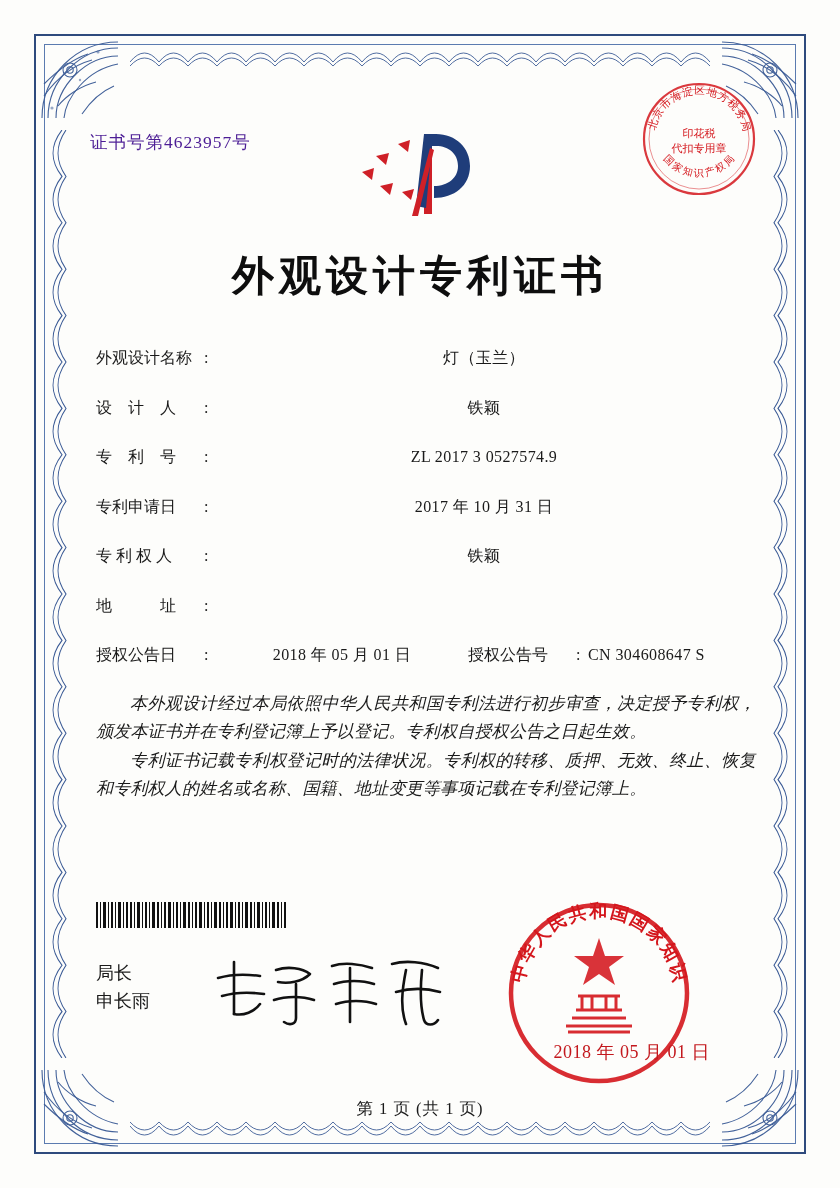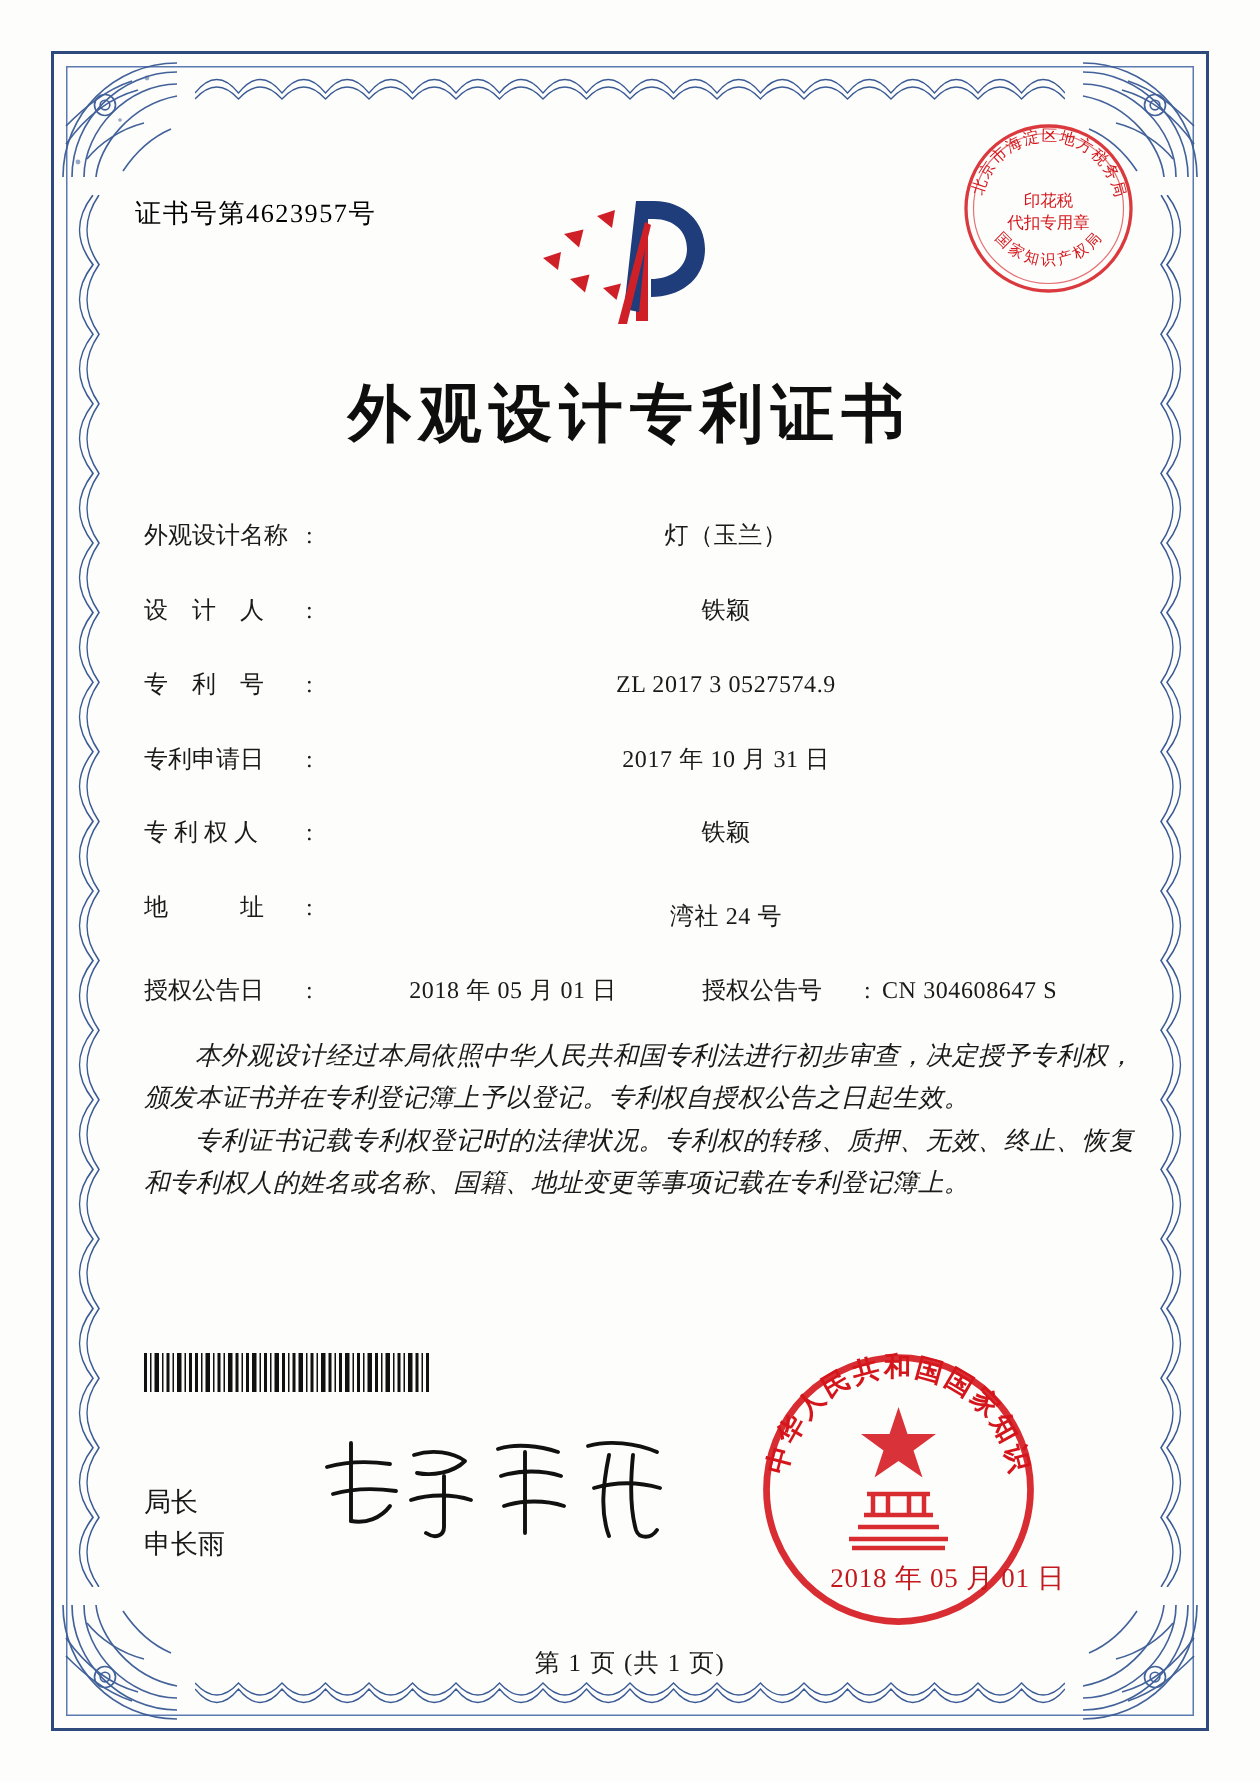--- a/index.html
+++ b/index.html
@@ -67,21 +67,21 @@
     position: absolute;
     left: 70px; top: 70px; right: 70px; bottom: 62px;
   }
 
   .cert-no {
     position: absolute;
     left: 20px;
     top: 60px;
     font-size: 17.5px;
     letter-spacing: 1px;
-    color: #000000;
+    color: #4c1d95;
     font-family: "Liberation Serif", serif;
   }
 
   
   .logo {
     position: absolute;
     left: 50%;
     top: 58px;
     transform: translateX(-50%);
     width: 140px;
@@ -182,21 +182,20 @@
   }
   .barcode svg { display:block; }
 
   
   .sign-block {
     position: absolute;
     left: 26px;
     top: 890px;
     font-size: 18px;
     line-height: 1.55;
-    margin-top: 28px;
   }
   .signature {
     position: absolute;
     left: 140px;
     top: 878px;
     width: 240px;
     height: 86px;
   }
   .signature svg { display:block; }
 
@@ -407,21 +406,20 @@
       <div class="field-row">
         <div class="field-label">专 利 权 人</div>
         <div class="field-colon">:</div>
         <div class="field-value">铁颖</div>
       </div>
 
       <div class="field-row">
         <div class="field-label">地　　　址</div>
         <div class="field-colon">:</div>
         <div class="field-value">
-          <span class="line2">湾社 24 号</span>
         </div>
       </div>
 
       <div class="row-double">
         <div class="half first">
           <div class="field-label">授权公告日</div>
           <div class="field-colon">:</div>
           <div class="field-value">2018 年 05 月 01 日</div>
         </div>
         <div class="half second">

